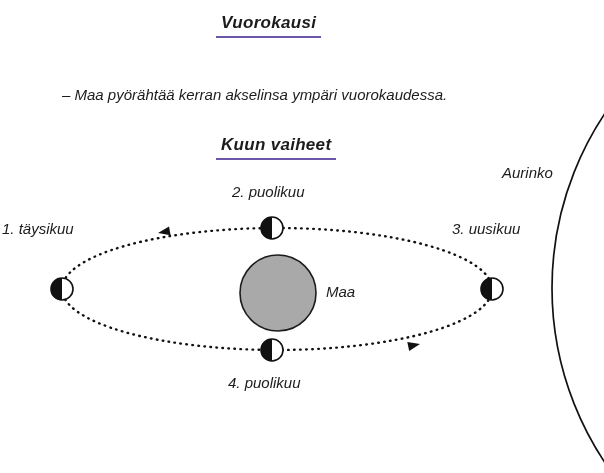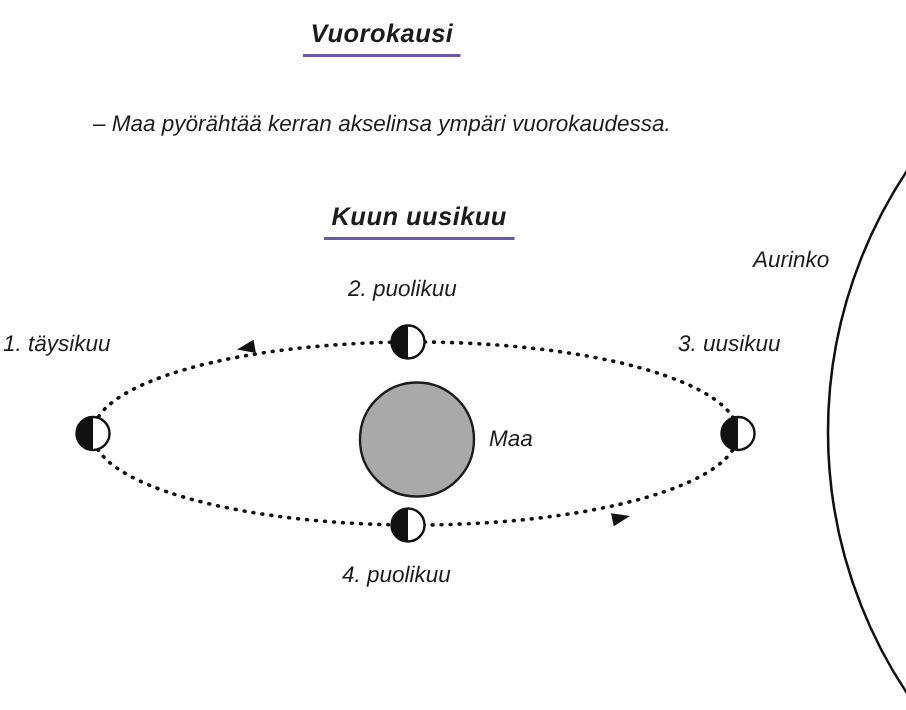--- a/index.html
+++ b/index.html
@@ -18,28 +18,28 @@
     color:var(--text);
   }
   .title{
     position:absolute;
     font-size:17px;
     font-weight:700;
     border-bottom:2.5px solid var(--underline);
     padding:0 5px 3px 5px;
     letter-spacing:0.3px;
   }
-  .title-vuorokausi{left:202px;top:13px;}
+  .title-vuorokausi{left:216px;top:13px;}
   .title-kuun{left:216px;top:135px;}
   .bullet{
     position:absolute;
     font-size:15px;
     white-space:nowrap;
   }
-  .bullet-top{left:62px;top:74px;}
+  .bullet-top{left:62px;top:86px;}
   .bullet-bottom{left:36px;top:441px;}
   .diagram{
     position:absolute;left:0;top:0;width:604px;height:473px;
   }
   .sun-arc{fill:none;stroke:#111;stroke-width:1.7;}
   .orbit{
     fill:none;stroke:#111;stroke-width:2.4;
     stroke-dasharray:0.6 5.4;stroke-linecap:round;
   }
   .orbit-arrow{fill:#111;stroke:none;}
@@ -92,16 +92,16 @@
     <text x="452" y="234">3. uusikuu</text>
     <text x="228" y="388">4. puolikuu</text>
 
     <text x="502" y="178">Aurinko</text>
   </svg>
 
   <div class="title title-vuorokausi">Vuorokausi</div>
 
   <div class="bullet bullet-top">– Maa pyörähtää kerran akselinsa ympäri vuorokaudessa.</div>
 
-  <div class="title title-kuun">Kuun uusikuu</div>
+  <div class="title title-kuun">Kuun vaiheet</div>
 
 
 </div>
 
 </body></html>

